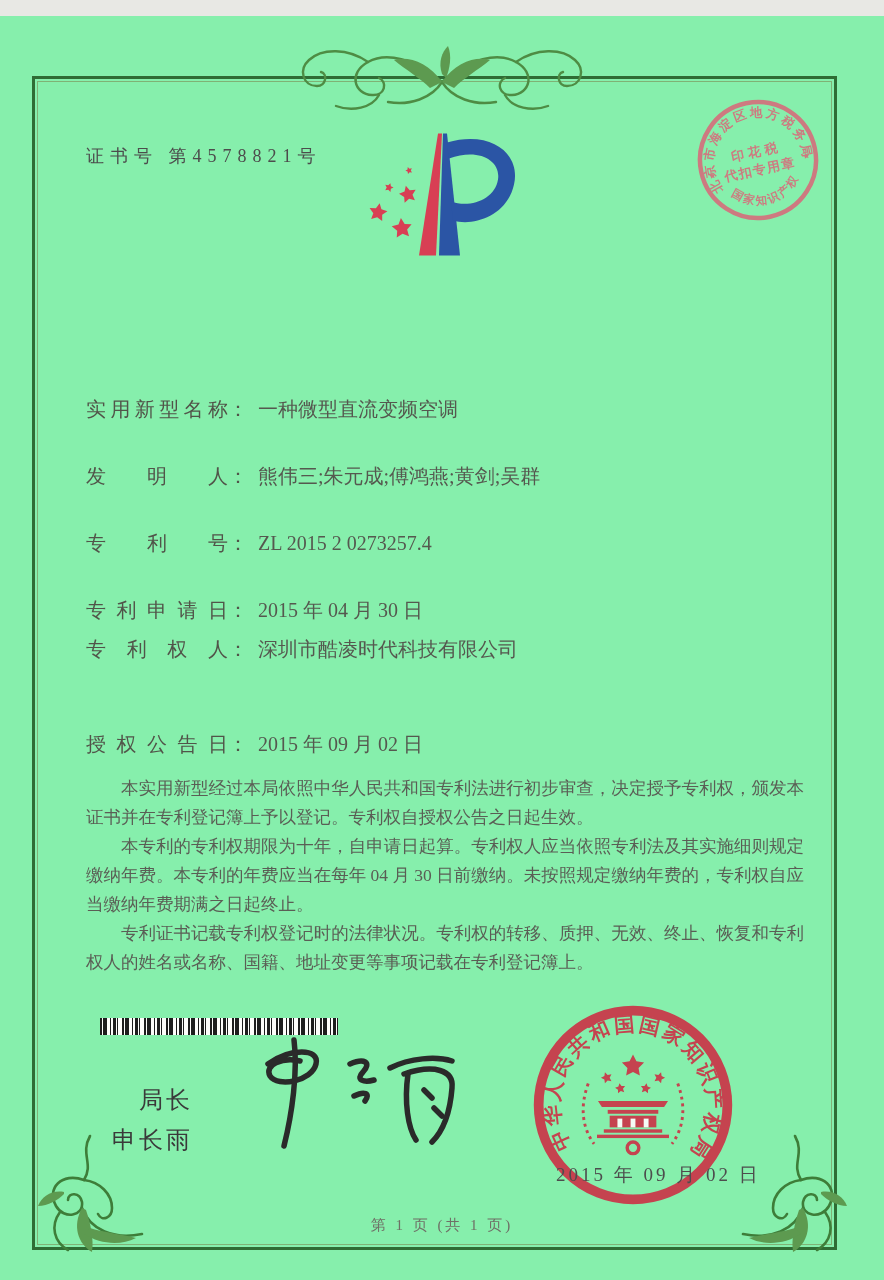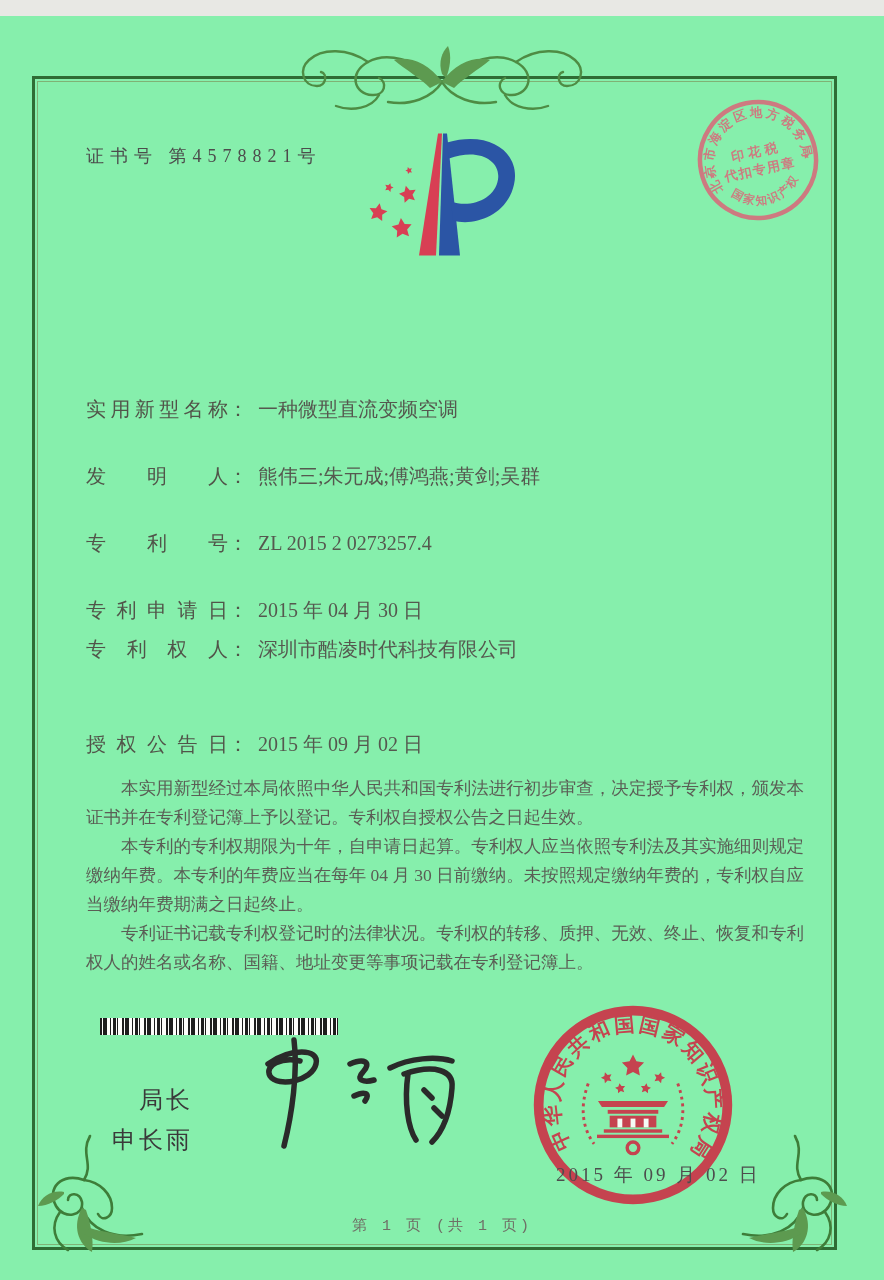--- a/index.html
+++ b/index.html
@@ -60,21 +60,21 @@
   .seal-big{position:absolute;left:526px;top:982px;width:214px;height:214px;opacity:.94;}
   .seal-date{
     position:absolute;left:556px;top:1146px;font-size:19px;letter-spacing:3px;
     color:#4d4d4d;z-index:4;
   }
   .seal-tax{position:absolute;left:692px;top:78px;width:132px;height:132px;
     transform:rotate(-12deg);opacity:.92;}
   
   .footer{
     position:absolute;left:0;top:1200px;width:100%;text-align:center;
-    font-size:15px;letter-spacing:3px;color:#6f6f66;font-family:Liberation Mono, monospace;
+    font-size:15px;letter-spacing:3px;color:#6f6f66;
   }
 </style>
 </head>
 <body>
 
 <div class="page">
 
   <div class="frame"></div>
 
   <svg class="orn" style="left:282px;top:24px;width:320px;height:76px" viewBox="0 0 320 76">

